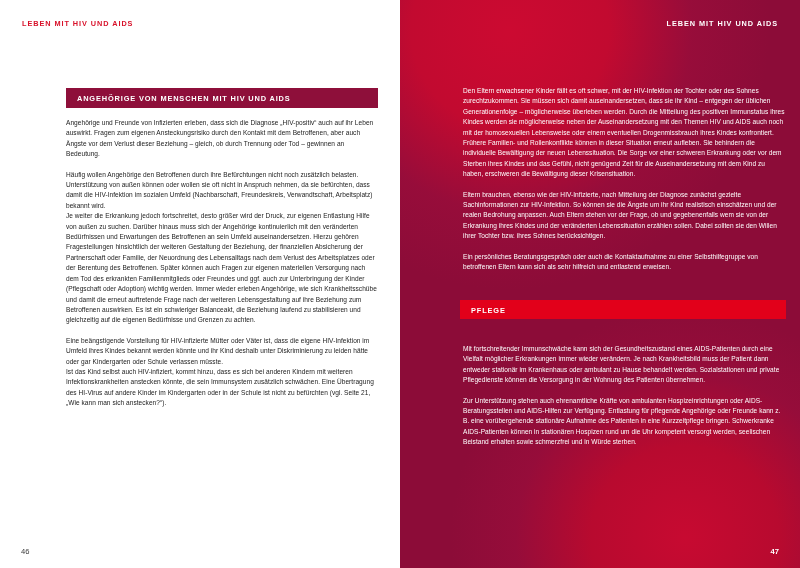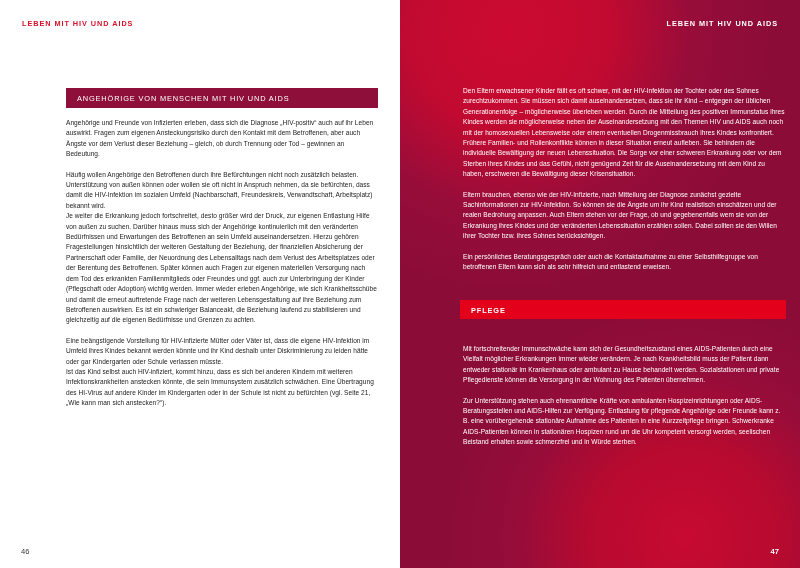--- a/index.html
+++ b/index.html
@@ -45,21 +45,21 @@
     width: 312px;
     height: 20px;
     background: #8e0f3a;
     box-sizing: border-box;
   }
   .section-banner-label {
     position: absolute;
     left: 11px;
     top: 6px;
     font-size: 7.4px;
-    font-weight: normal;
+    font-weight: bold;
     letter-spacing: 0.85px;
     color: #ffffff;
     white-space: nowrap;
   }
   .body-left {
     position: absolute;
     left: 66px;
     top: 118px;
     width: 312px;
   }

